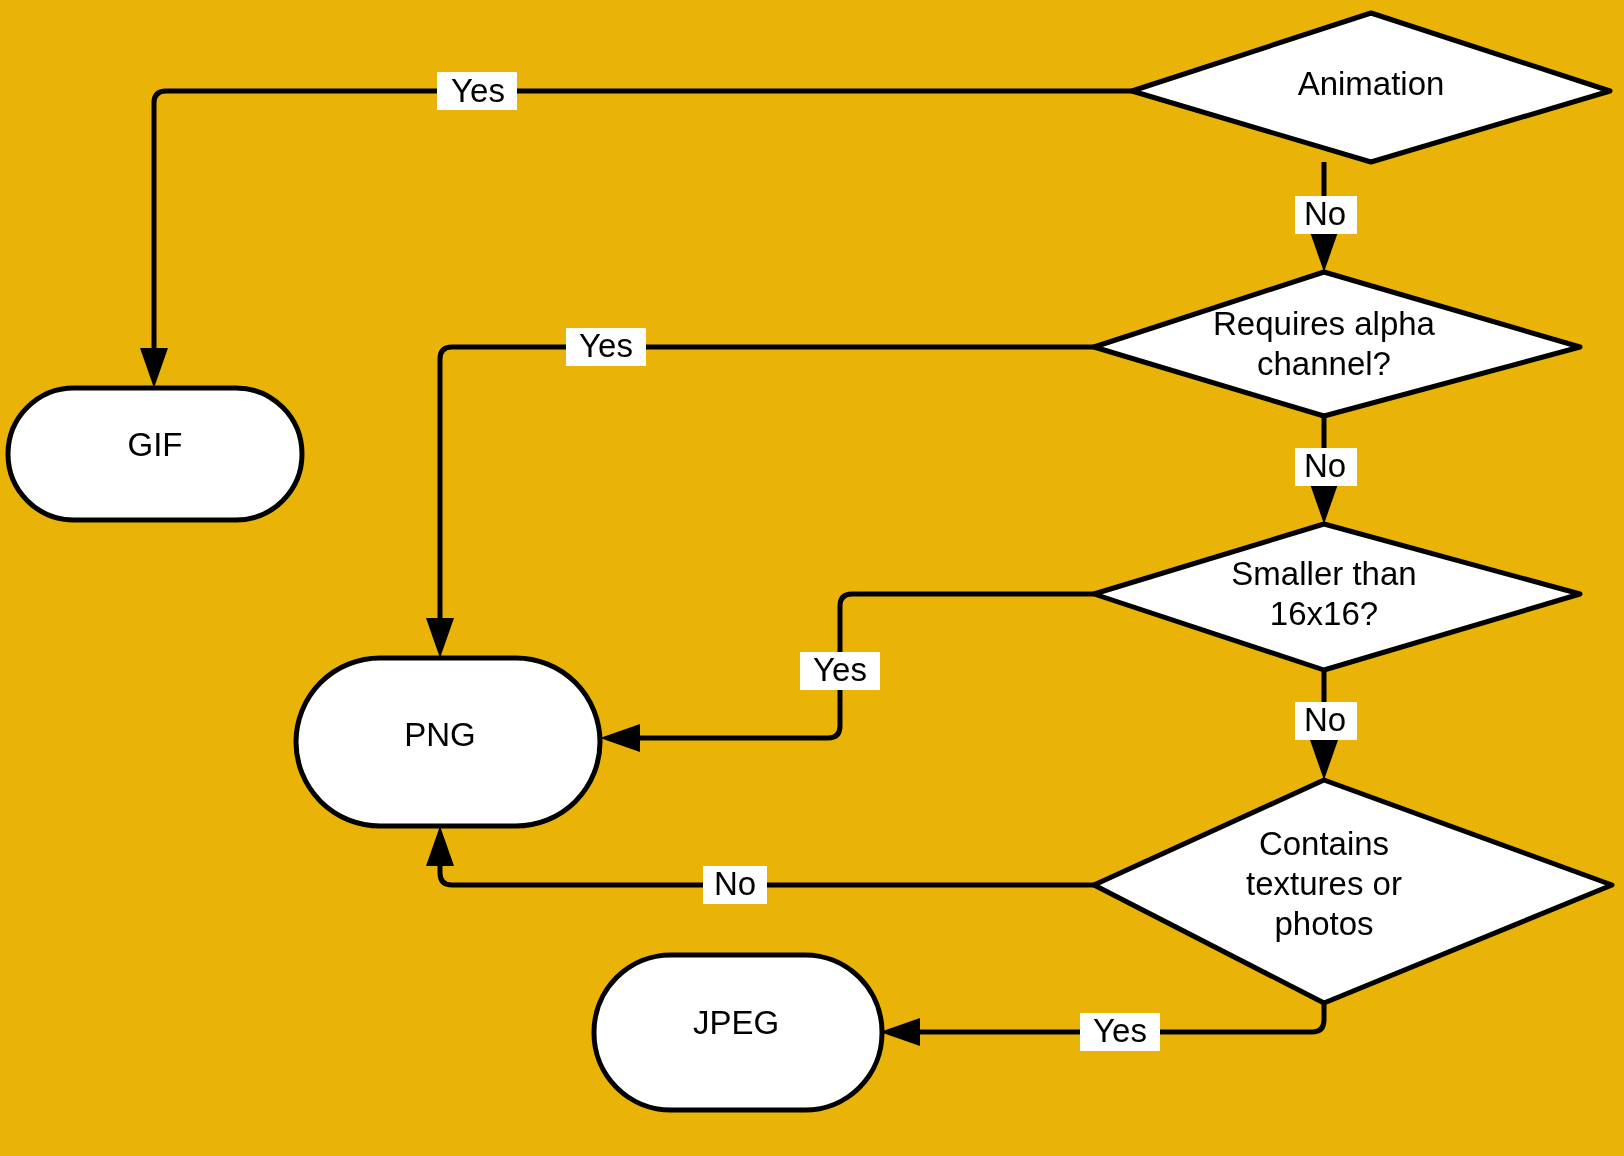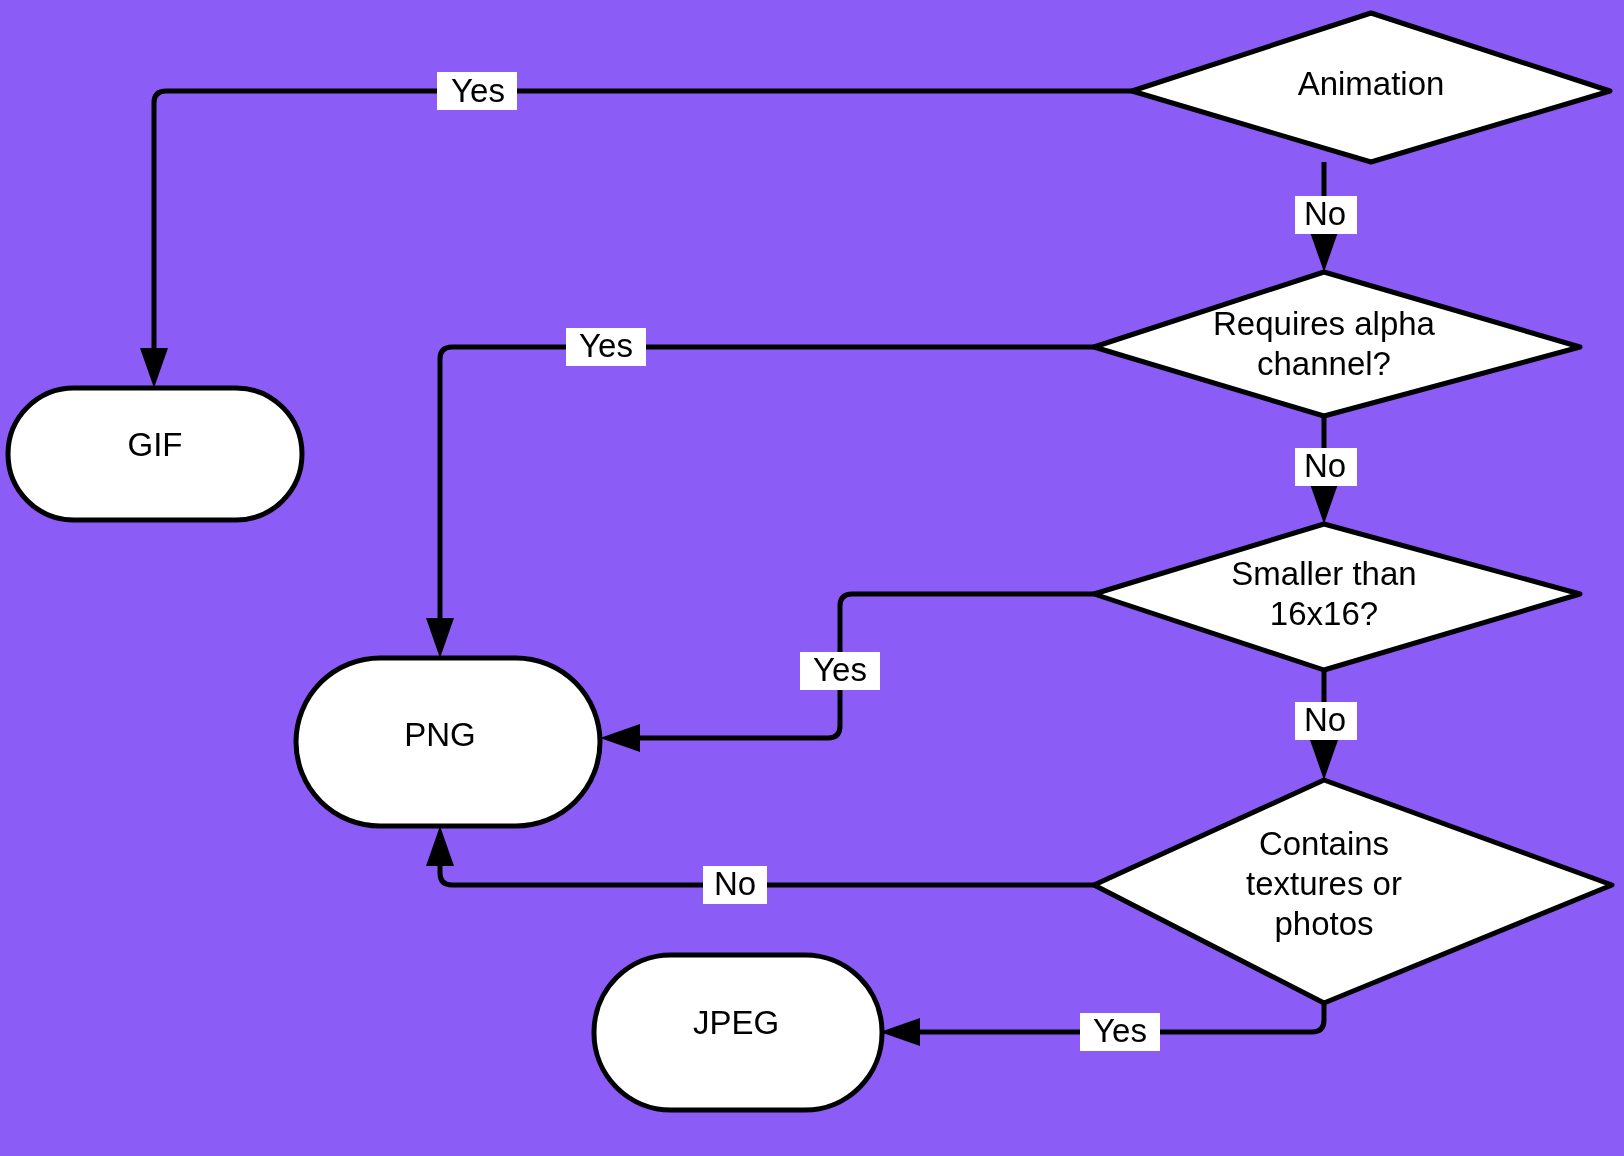--- a/index.html
+++ b/index.html
@@ -4,21 +4,21 @@
 <style>
   html, body {
     margin: 0;
     padding: 0;
     background: #ffffff;
   }
   #canvas {
     position: relative;
     width: 1624px;
     height: 1156px;
-    background: #8b5cf6;
+    background: #eab308;
     overflow: hidden;
   }
   svg.flow {
     display: block;
     width: 1624px;
     height: 1156px;
   }
   .shape {
     fill: #ffffff;
     stroke: #000000;

